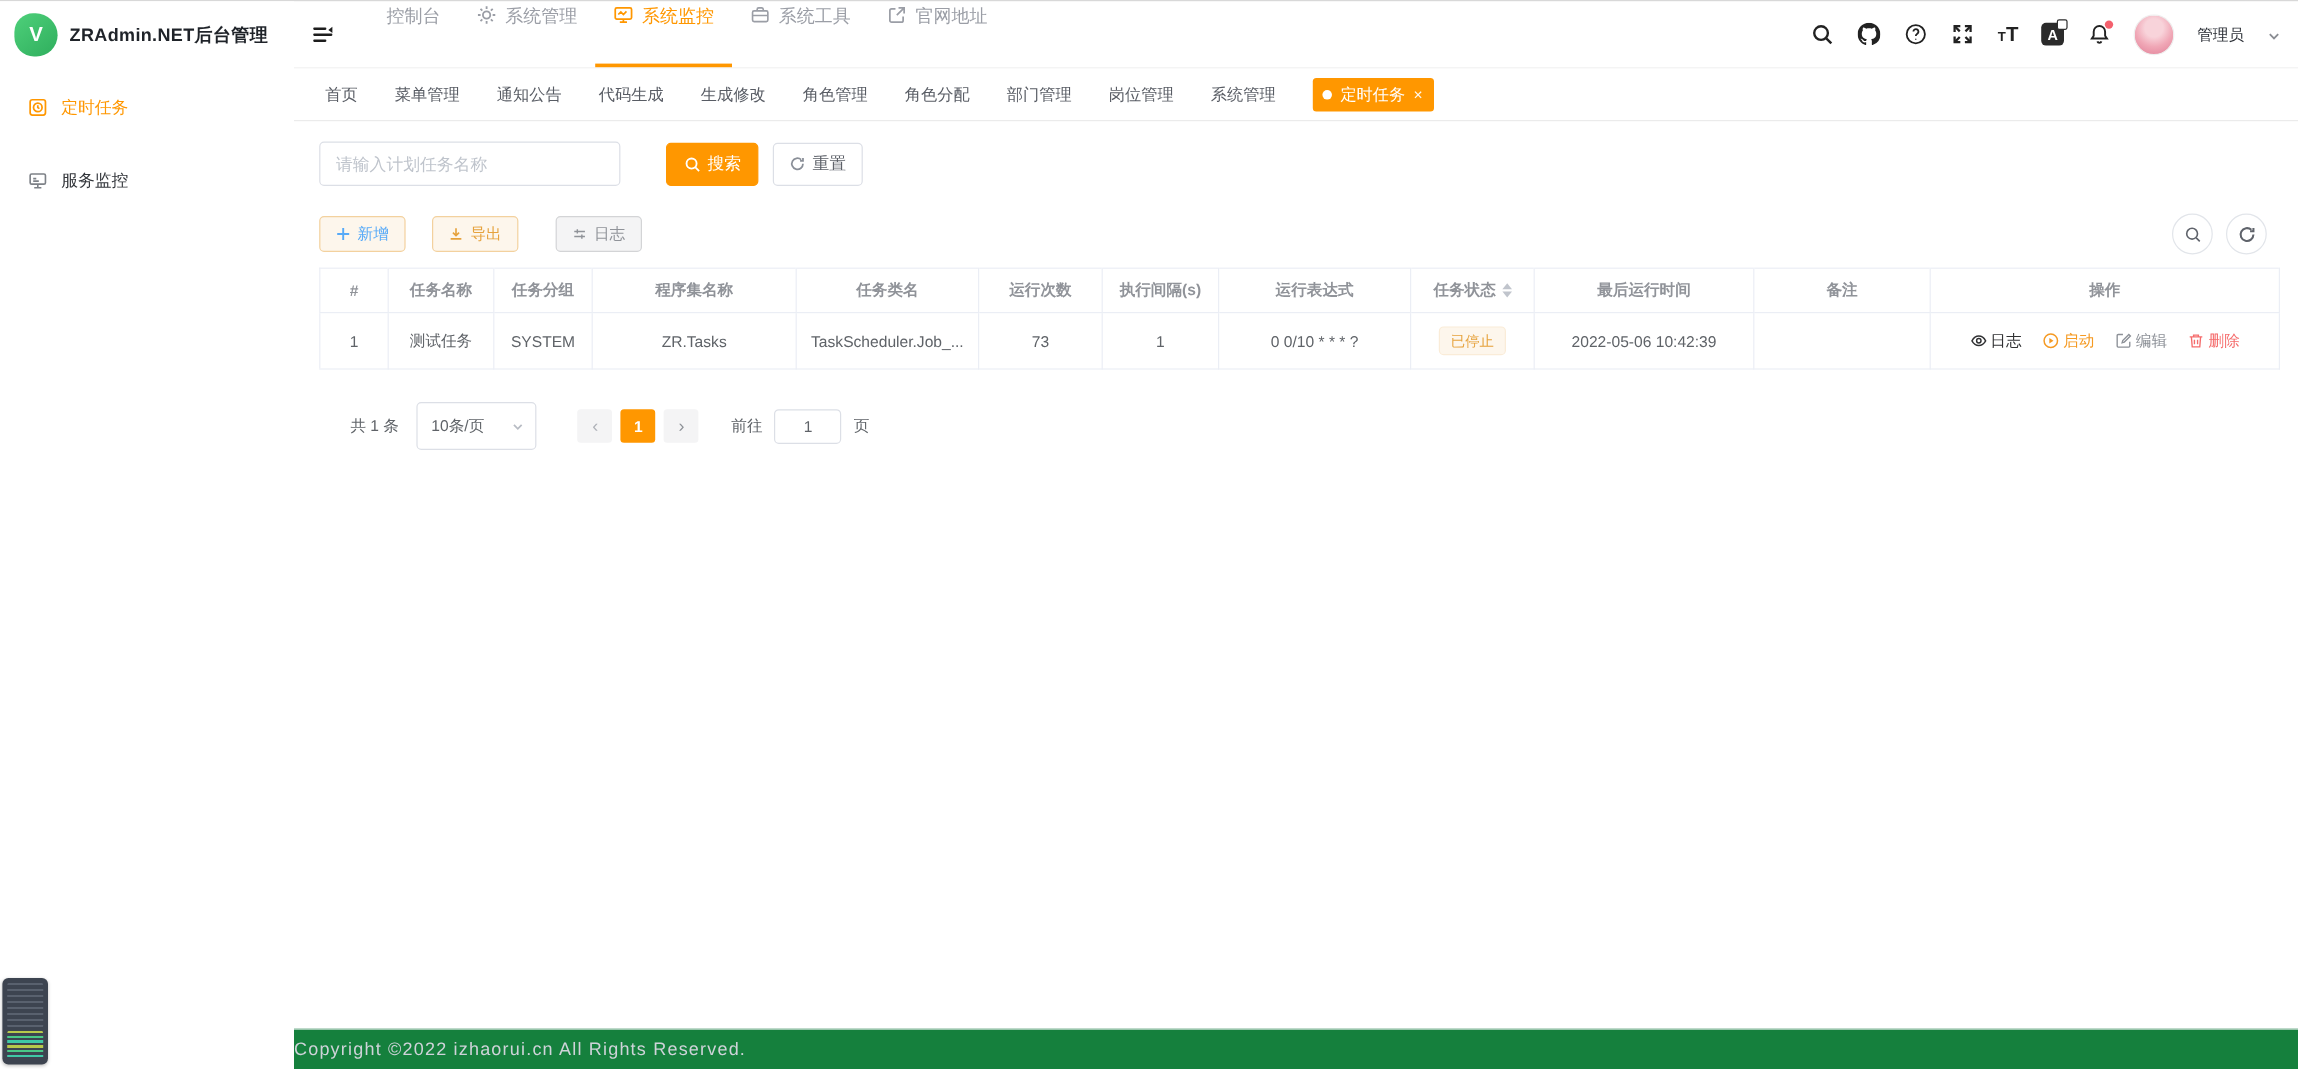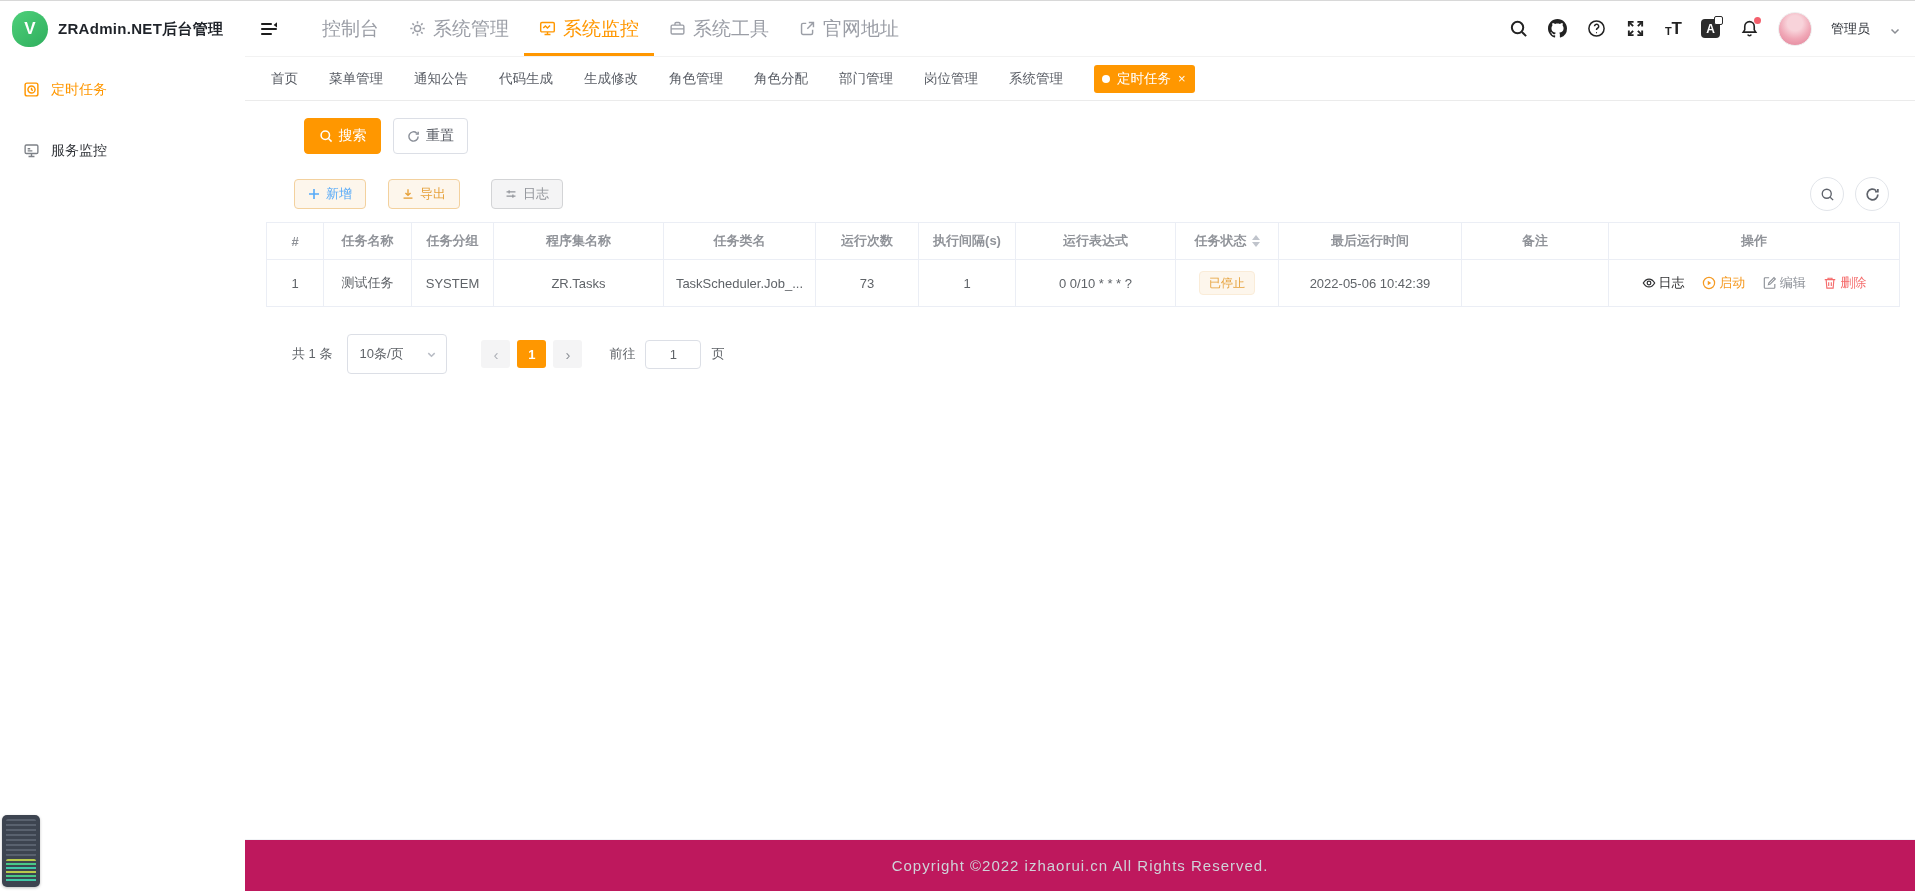--- a/index.html
+++ b/index.html
@@ -17,21 +17,21 @@
   .menu-item .micon { width:17px; height:17px; color:#7d8187; flex:0 0 auto; }
   .menu-item.active { color:#ff9700; }
   .menu-item.active .micon { color:#ff9700; }
 
   
   .main { margin-left:245px; }
   .hdr { height:56px; display:flex; align-items:stretch; border-bottom:1px solid #f2f2f2; padding-right:14px; }
   .collapse-btn { width:48px; display:grid; place-items:center; color:#1d1d1d; cursor:pointer; }
   .collapse-btn svg { width:20px; height:20px; }
   .nav { display:flex; margin-left:14px; }
-  .nav-item { display:flex; align-items:center; gap:7px; padding:0 15px; font-size:19px; color:#9b9ea6; cursor:pointer; border-bottom:3px solid transparent; padding-top:3px; }
+  .nav-item { display:flex; gap:7px; padding:0 15px; font-size:15px; color:#9b9ea6; cursor:pointer; border-bottom:3px solid transparent; padding-top:3px; }
   .nav-item .nicon { width:17px; height:17px; }
   .nav-item.active { color:#ff9700; border-bottom-color:#ff9700; }
   .hdr-right { margin-left:auto; display:flex; align-items:center; gap:19px; }
   .hicon { width:20px; height:20px; color:#222; cursor:pointer; display:grid; place-items:center; position:relative; }
   .hicon svg { width:19px; height:19px; }
   .font-size-ic { display:flex; align-items:flex-end; color:#222; font-weight:bold; line-height:1; cursor:pointer; }
   .font-size-ic .t-sm { font-size:11px; }
   .font-size-ic .t-lg { font-size:17px; }
   .translate-ic { width:19px; height:19px; background:#2b2b2b; border-radius:4px; color:#fff; font-size:12px; font-weight:bold; display:grid; place-items:center; cursor:pointer; position:relative; }
   .translate-ic::after { content:""; position:absolute; right:-3px; top:-3px; width:7px; height:7px; border:1.5px solid #2b2b2b; background:#fff; border-radius:2px; }
@@ -46,21 +46,21 @@
   .tab { font-size:13.5px; color:#585c64; cursor:pointer; white-space:nowrap; }
   .tab-active { display:flex; align-items:center; gap:7px; background:#ff9700; color:#fff; font-size:13.5px; padding:5px 9px 5px 8px; border-radius:3px; cursor:pointer; }
   .tab-dot { width:8px; height:8px; border-radius:50%; background:#fff; display:inline-block; }
   .tab-close { font-size:13px; line-height:1; cursor:pointer; opacity:.95; }
 
   
   .content { padding:17px 20px 0 21px; }
   .search-row { display:flex; align-items:center; }
   .search-input { width:251px; height:37px; border:1px solid #dcdfe6; border-radius:4px; padding:0 13px; font-size:14px; color:#333; outline:none; font-family:inherit; }
   .search-input::placeholder { color:#bfc4cc; }
-  .btn { display:inline-flex; align-items:center; justify-content:center; gap:6px; border-radius:4px; cursor:pointer; font-family:inherit;margin-left:28px; }
+  .btn { display:inline-flex; align-items:center; justify-content:center; gap:6px; border-radius:4px; cursor:pointer; font-family:inherit; }
   .btn svg { flex:0 0 auto; }
   .btn-search { margin-left:38px; width:77px; height:36px; background:#ff9700; border:1px solid #ff9700; color:#fff; font-size:14px; }
   .btn-search svg { width:14px; height:14px; }
   .btn-reset { margin-left:12px; width:75px; height:36px; background:#fff; border:1px solid #dcdfe6; color:#5a5e66; font-size:14px; }
   .btn-reset svg { width:13px; height:13px; color:#8a8f98; }
 
   .toolbar-row { margin-top:23px; display:flex; align-items:center; }
   .btn-sm { height:30px; padding:0 13px; font-size:13px; }
   .btn-sm svg { width:12px; height:12px; }
   .btn-add { background:#fdf6ec; border:1px solid #f3d19e; color:#57aaf8; }
@@ -92,21 +92,21 @@
   .pg-select svg { width:11px; height:11px; color:#b8bcc4; }
   .pg-btn { width:29px; height:28px; background:#f4f4f5; border-radius:3px; display:grid; place-items:center; font-size:15px; cursor:pointer; }
   .pg-prev { margin-left:34px; color:#aeb1b8; }
   .pg-cur { margin-left:7px; width:29px; height:28px; background:#ff9700; border-radius:3px; display:grid; place-items:center; color:#fff; font-weight:bold; font-size:13px; cursor:pointer; }
   .pg-next { margin-left:7px; color:#8d9197; }
   .pg-goto { margin-left:27px; }
   .goto-input { margin-left:10px; width:56px; height:29px; border:1px solid #dcdfe6; border-radius:4px; text-align:center; font-size:13px; color:#5f6368; outline:none; font-family:inherit; }
   .pg-unit { margin-left:10px; }
 
   
-  .footer { position:absolute; left:245px; right:0; bottom:0; height:52px; background:#be185d; border-top:1px solid #f1f3f6; display:flex; align-items:center; justify-content:center; font-size:15px; letter-spacing:1px; color:#cfd3d9; }
+  .footer { position:absolute; left:245px; right:0; bottom:0; height:34px; background:#15803d; border-top:1px solid #f1f3f6; display:flex; align-items:center; font-size:15px; letter-spacing:1px; color:#cfd3d9; }
 
   
   .mini-widget { position:absolute; left:2px; bottom:4px; width:38px; height:72px; border-radius:5px; background:#3d4450; overflow:hidden; z-index:9; cursor:pointer; box-shadow:0 1px 3px rgba(0,0,0,.25); }
   .mw-top { height:38px; margin:4px 4px 0; background:repeating-linear-gradient(to bottom,#59616e 0 2px,#3d4450 2px 5px); border-radius:2px; }
   .mw-bottom { height:24px; margin:2px 4px 0; background:repeating-linear-gradient(to bottom,#b7c94b 0 2px,#3d4450 2px 4px,#49c987 4px 6px,#3d4450 6px 8px,#3fc9a6 8px 10px,#3d4450 10px 12px); border-radius:2px; }
 </style>
 </head>
 <body>
 
 <div class="page">
@@ -255,20 +255,21 @@
       <span class="tab-active">
         <span class="tab-dot"></span>
         <span>定时任务</span>
         <span class="tab-close">×</span>
       </span>
     </div>
 
     <div class="content">
 
       <div class="search-row">
+        <input class="search-input" type="text" placeholder="请输入计划任务名称" style="">
         <button class="btn btn-search">
           <svg viewBox="0 0 20 20" fill="none" stroke="currentColor" stroke-width="2.2">
               <circle cx="9" cy="9" r="6"></circle>
               <path d="M13.6 13.6L18 18"></path>
             </svg>
           <span>搜索</span>
         </button>
         <button class="btn btn-reset">
           <svg viewBox="0 0 14 14" fill="none" stroke="currentColor" stroke-width="1.6">
               <path d="M12 7a5 5 0 1 1-1.6-3.7"></path>

